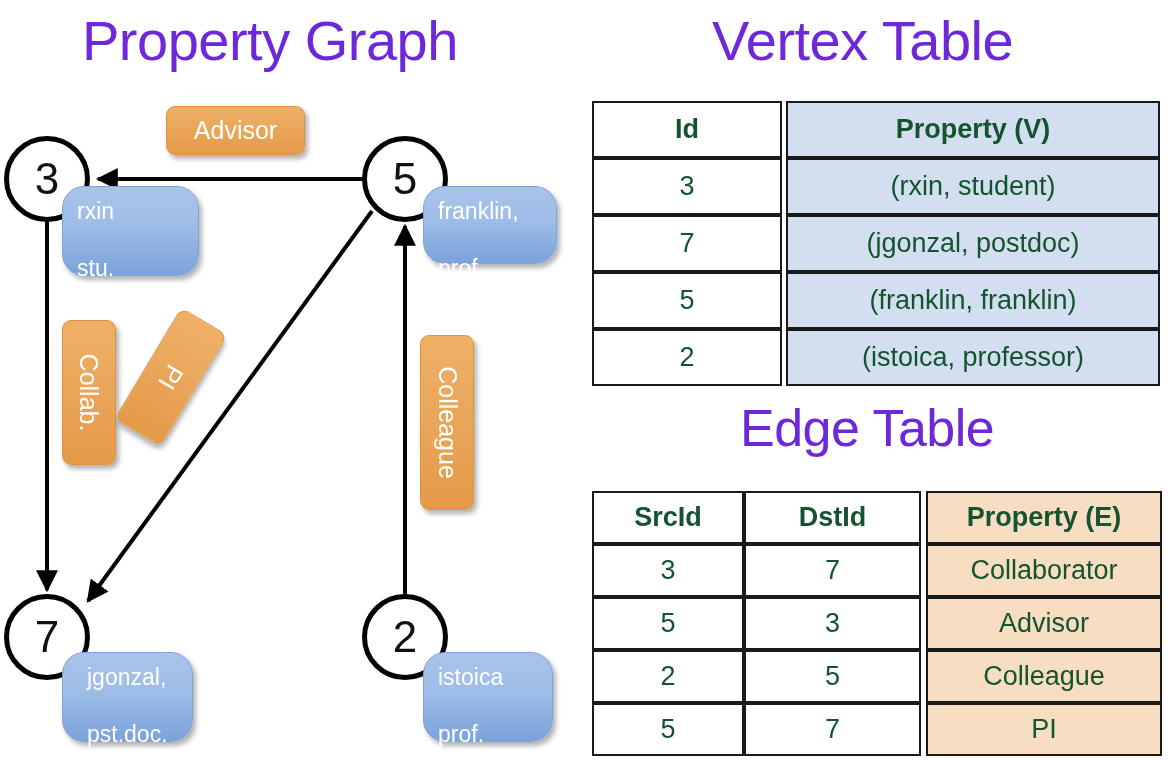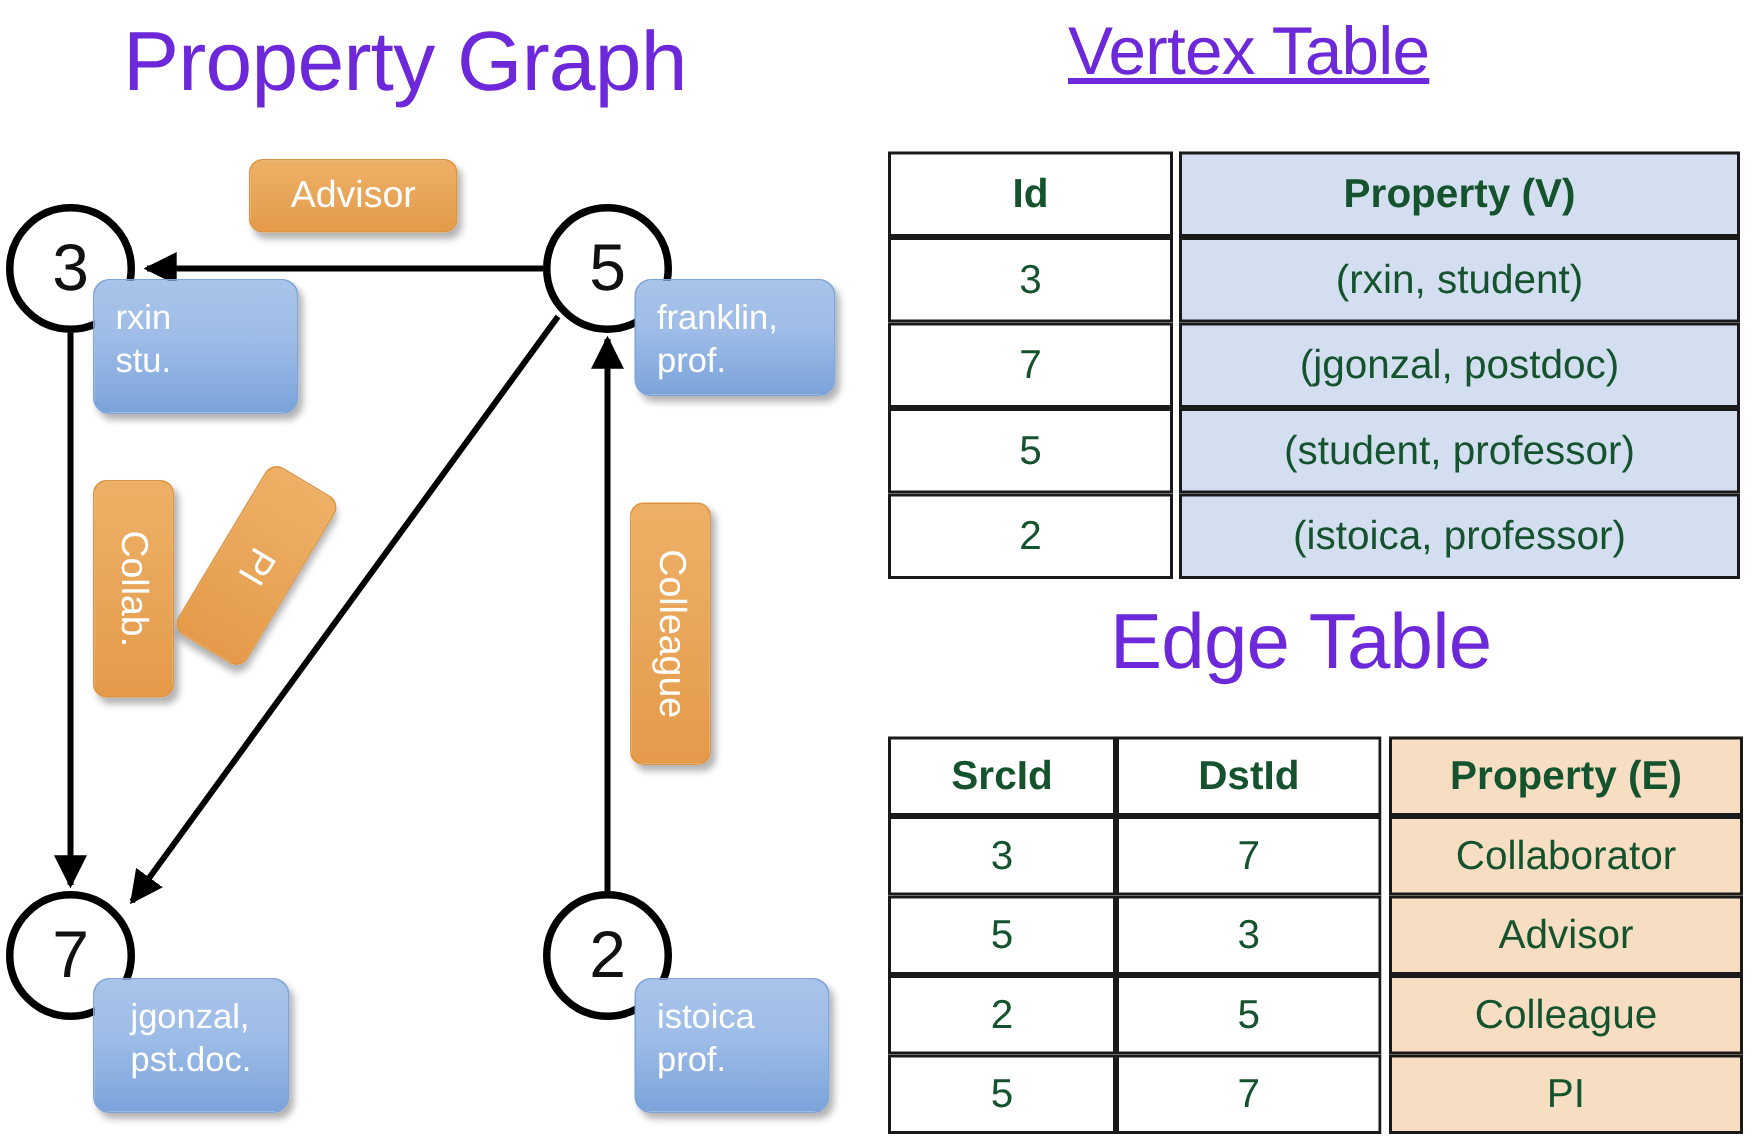--- a/index.html
+++ b/index.html
@@ -19,21 +19,21 @@
   
   .title {
     position: absolute;
     font-family: "Liberation Sans", sans-serif;
     font-weight: 300;
     color: #6d28d9;
     white-space: nowrap;
     letter-spacing: -0.5px;
   }
   #title-property-graph { left: 82px;  top: 8px;  font-size: 56px; }
-  #title-vertex-table   { left: 712px; top: 8px;  font-size: 45px; text-decoration: underline; }
+  #title-vertex-table   { left: 712px; top: 8px;  font-size: 56px; }
   #title-edge-table     { left: 740px; top: 398px; font-size: 52px; }
 
   
   #graph-panel {
     position: absolute;
     left: 0; top: 0;
     width: 585px; height: 760px;
   }
   #graph-edges {
     position: absolute;
@@ -61,38 +61,38 @@
     font-family: "Liberation Sans", sans-serif;
   }
   #node-3 { left: 4px;   top: 136px; }
   #node-5 { left: 362px; top: 136px; }
   #node-7 { left: 4px;   top: 594px; }
   #node-2 { left: 362px; top: 594px; }
 
   
   .vprop {
     position: absolute;
-    border-radius: 11px;
+    border-radius: 22px;
     background: linear-gradient(180deg, #a9c4ea 0%, #9dbce7 45%, #7ba3da 100%);
     border: 1px solid #7fa4d8;
     box-shadow: 3px 4px 5px rgba(0,0,0,0.30);
     color: #ffffff;
     font-size: 23px;
     font-family: "Liberation Sans", sans-serif;
     font-weight: 300;
     line-height: 1.25;
     padding: 10px 0 10px 14px;
     box-sizing: border-box;
     z-index: 6;
   }
   #vprop-3 { left: 62px;  top: 186px; width: 137px; height: 90px; }
   #vprop-5 { left: 423px; top: 186px; width: 134px; height: 78px; }
   #vprop-7 { left: 62px;  top: 652px; width: 131px; height: 90px; padding-left: 24px; }
   #vprop-2 { left: 423px; top: 652px; width: 130px; height: 90px; }
-  .vprop .l2 { display: block; }
+  .vprop .l2 { display: block; margin-top: 28px; }
 
   
   .eprop {
     position: absolute;
     border-radius: 9px;
     background: linear-gradient(180deg, #eeb066 0%, #e9a65a 48%, #e49a49 100%);
     border: 1px solid #dd9340;
     box-shadow: 3px 4px 5px rgba(0,0,0,0.30);
     color: #ffffff;
     font-family: "Liberation Sans", sans-serif;
@@ -249,21 +249,21 @@
     <td class="c-prop">(rxin, student)</td>
   </tr>
   <tr>
     <td class="c-id">7</td>
     <td class="gap"></td>
     <td class="c-prop">(jgonzal, postdoc)</td>
   </tr>
   <tr>
     <td class="c-id">5</td>
     <td class="gap"></td>
-    <td class="c-prop">(student, professor)</td>
+    <td class="c-prop">(franklin, franklin)</td>
   </tr>
   <tr>
     <td class="c-id">2</td>
     <td class="gap"></td>
     <td class="c-prop">(istoica, professor)</td>
   </tr>
 </tbody>
   </table>
 
 <table class="tbl" id="edge-table">

